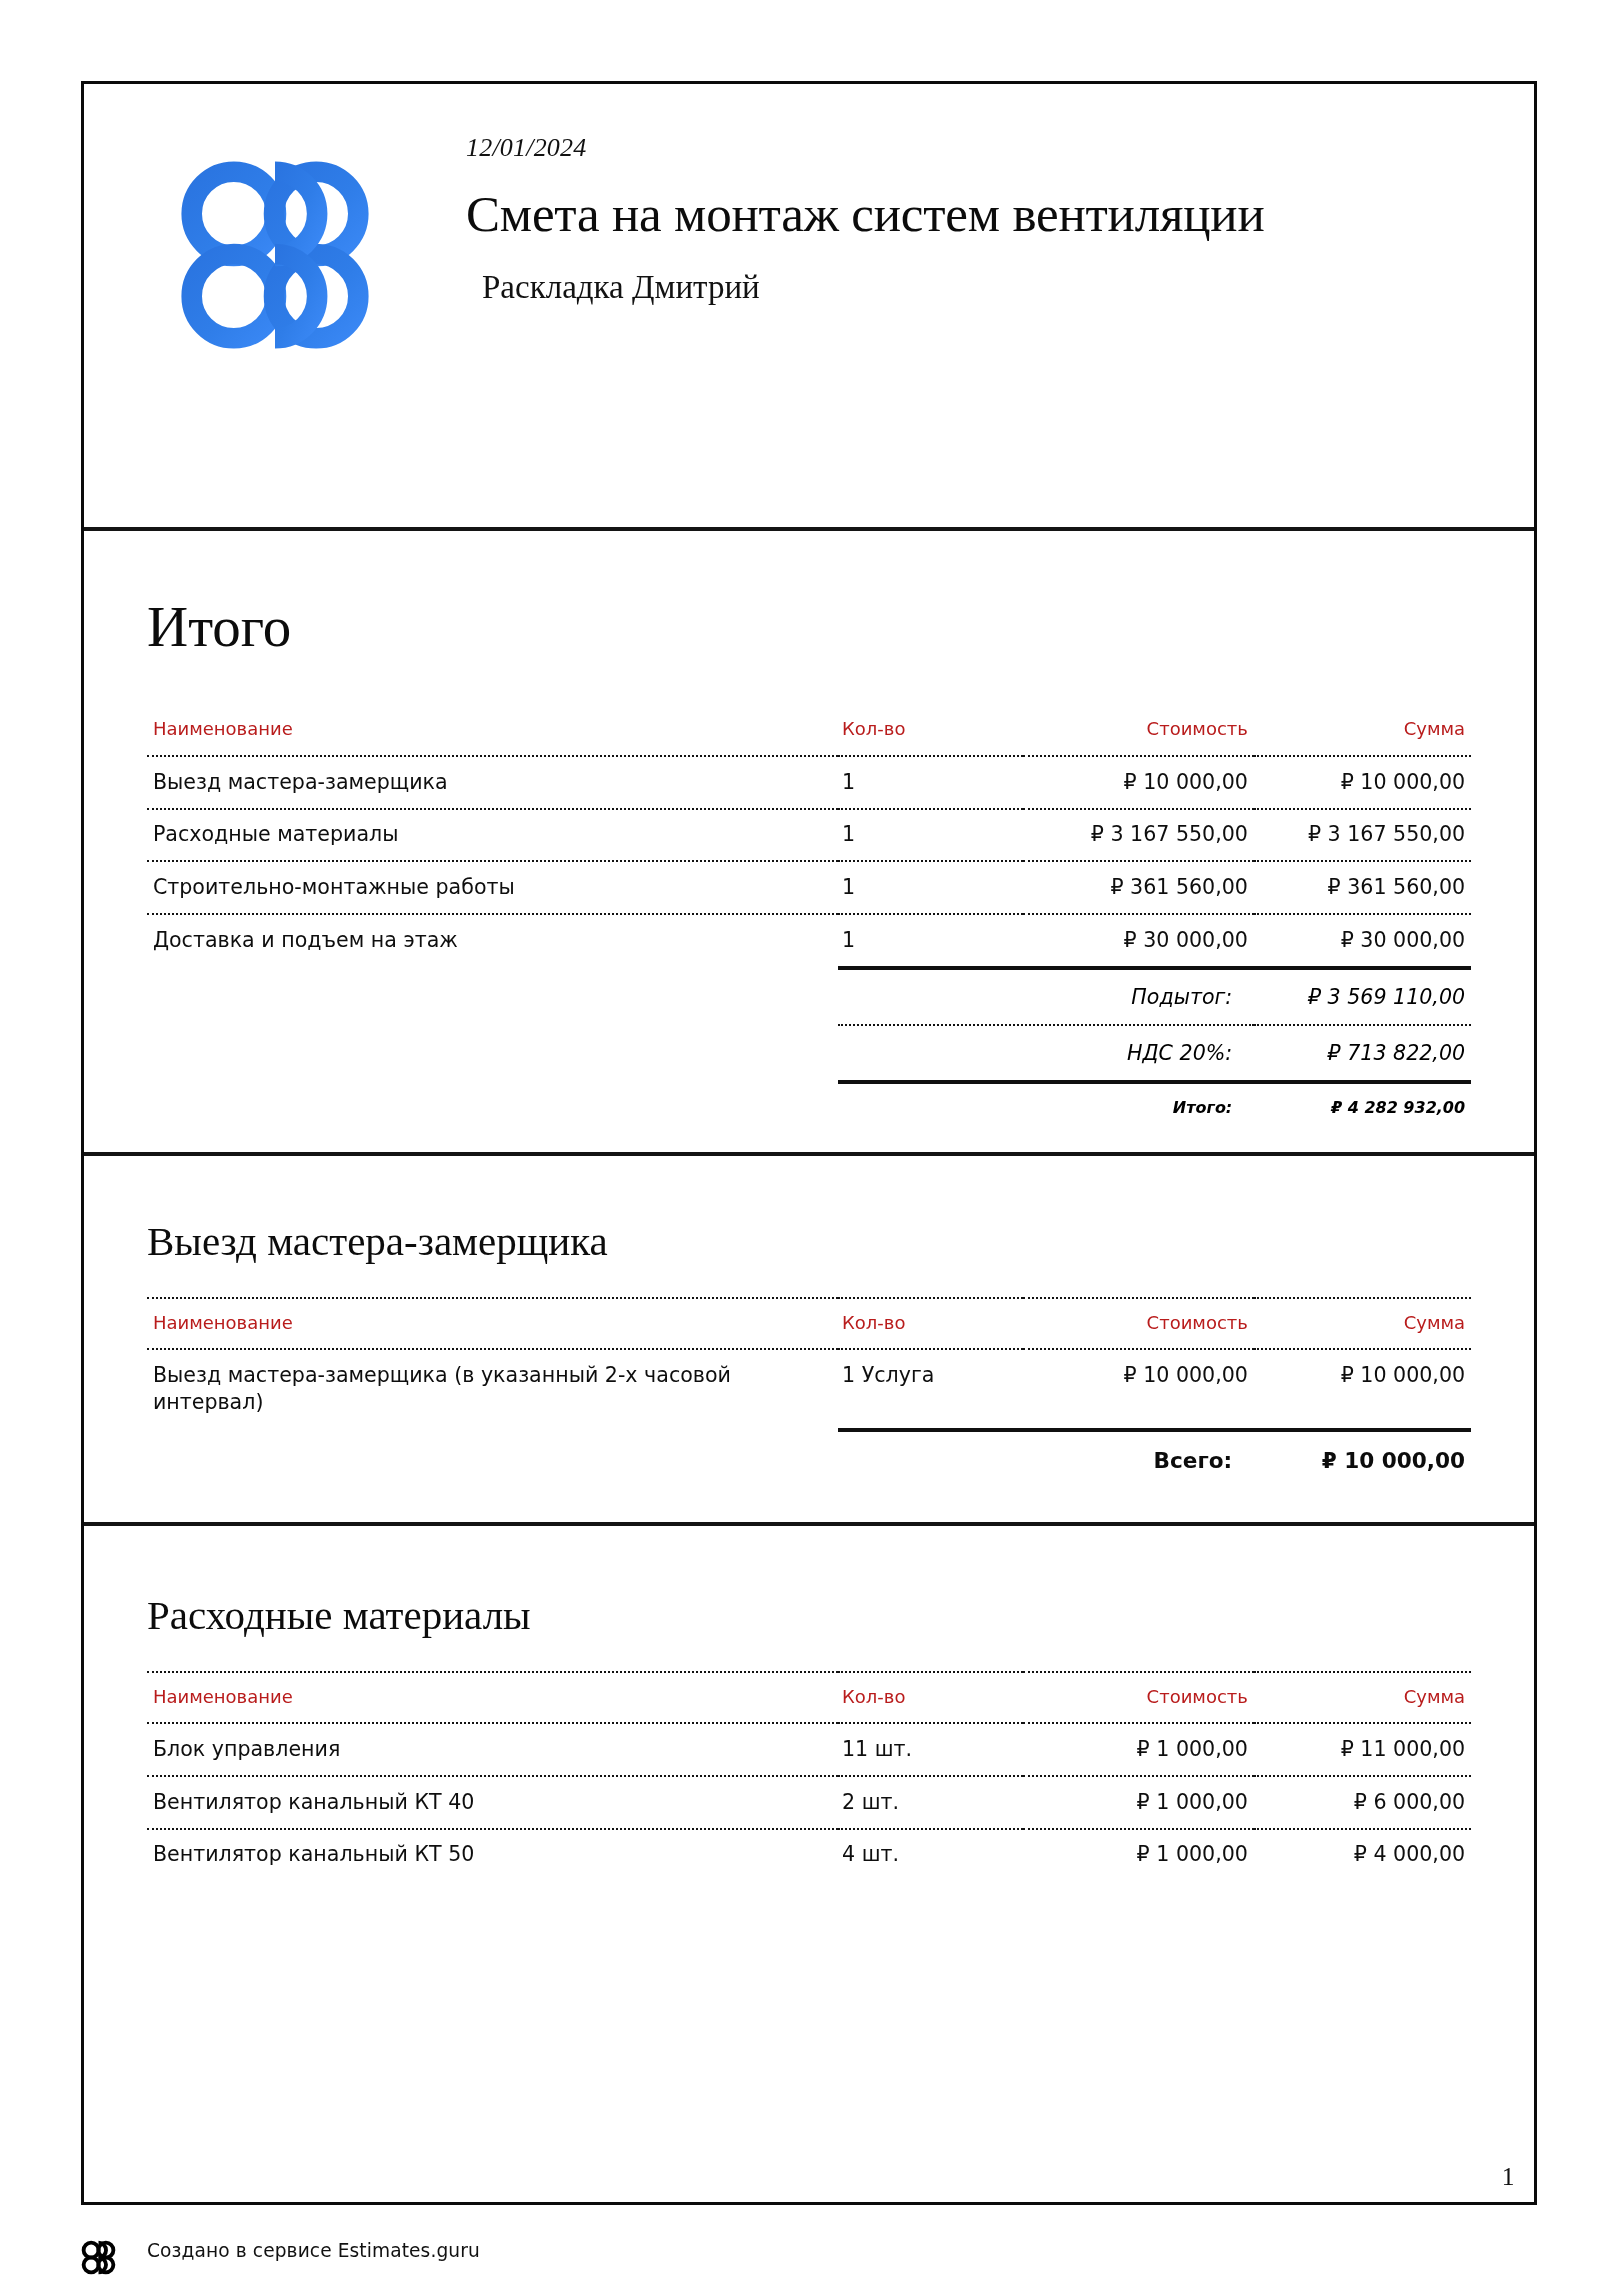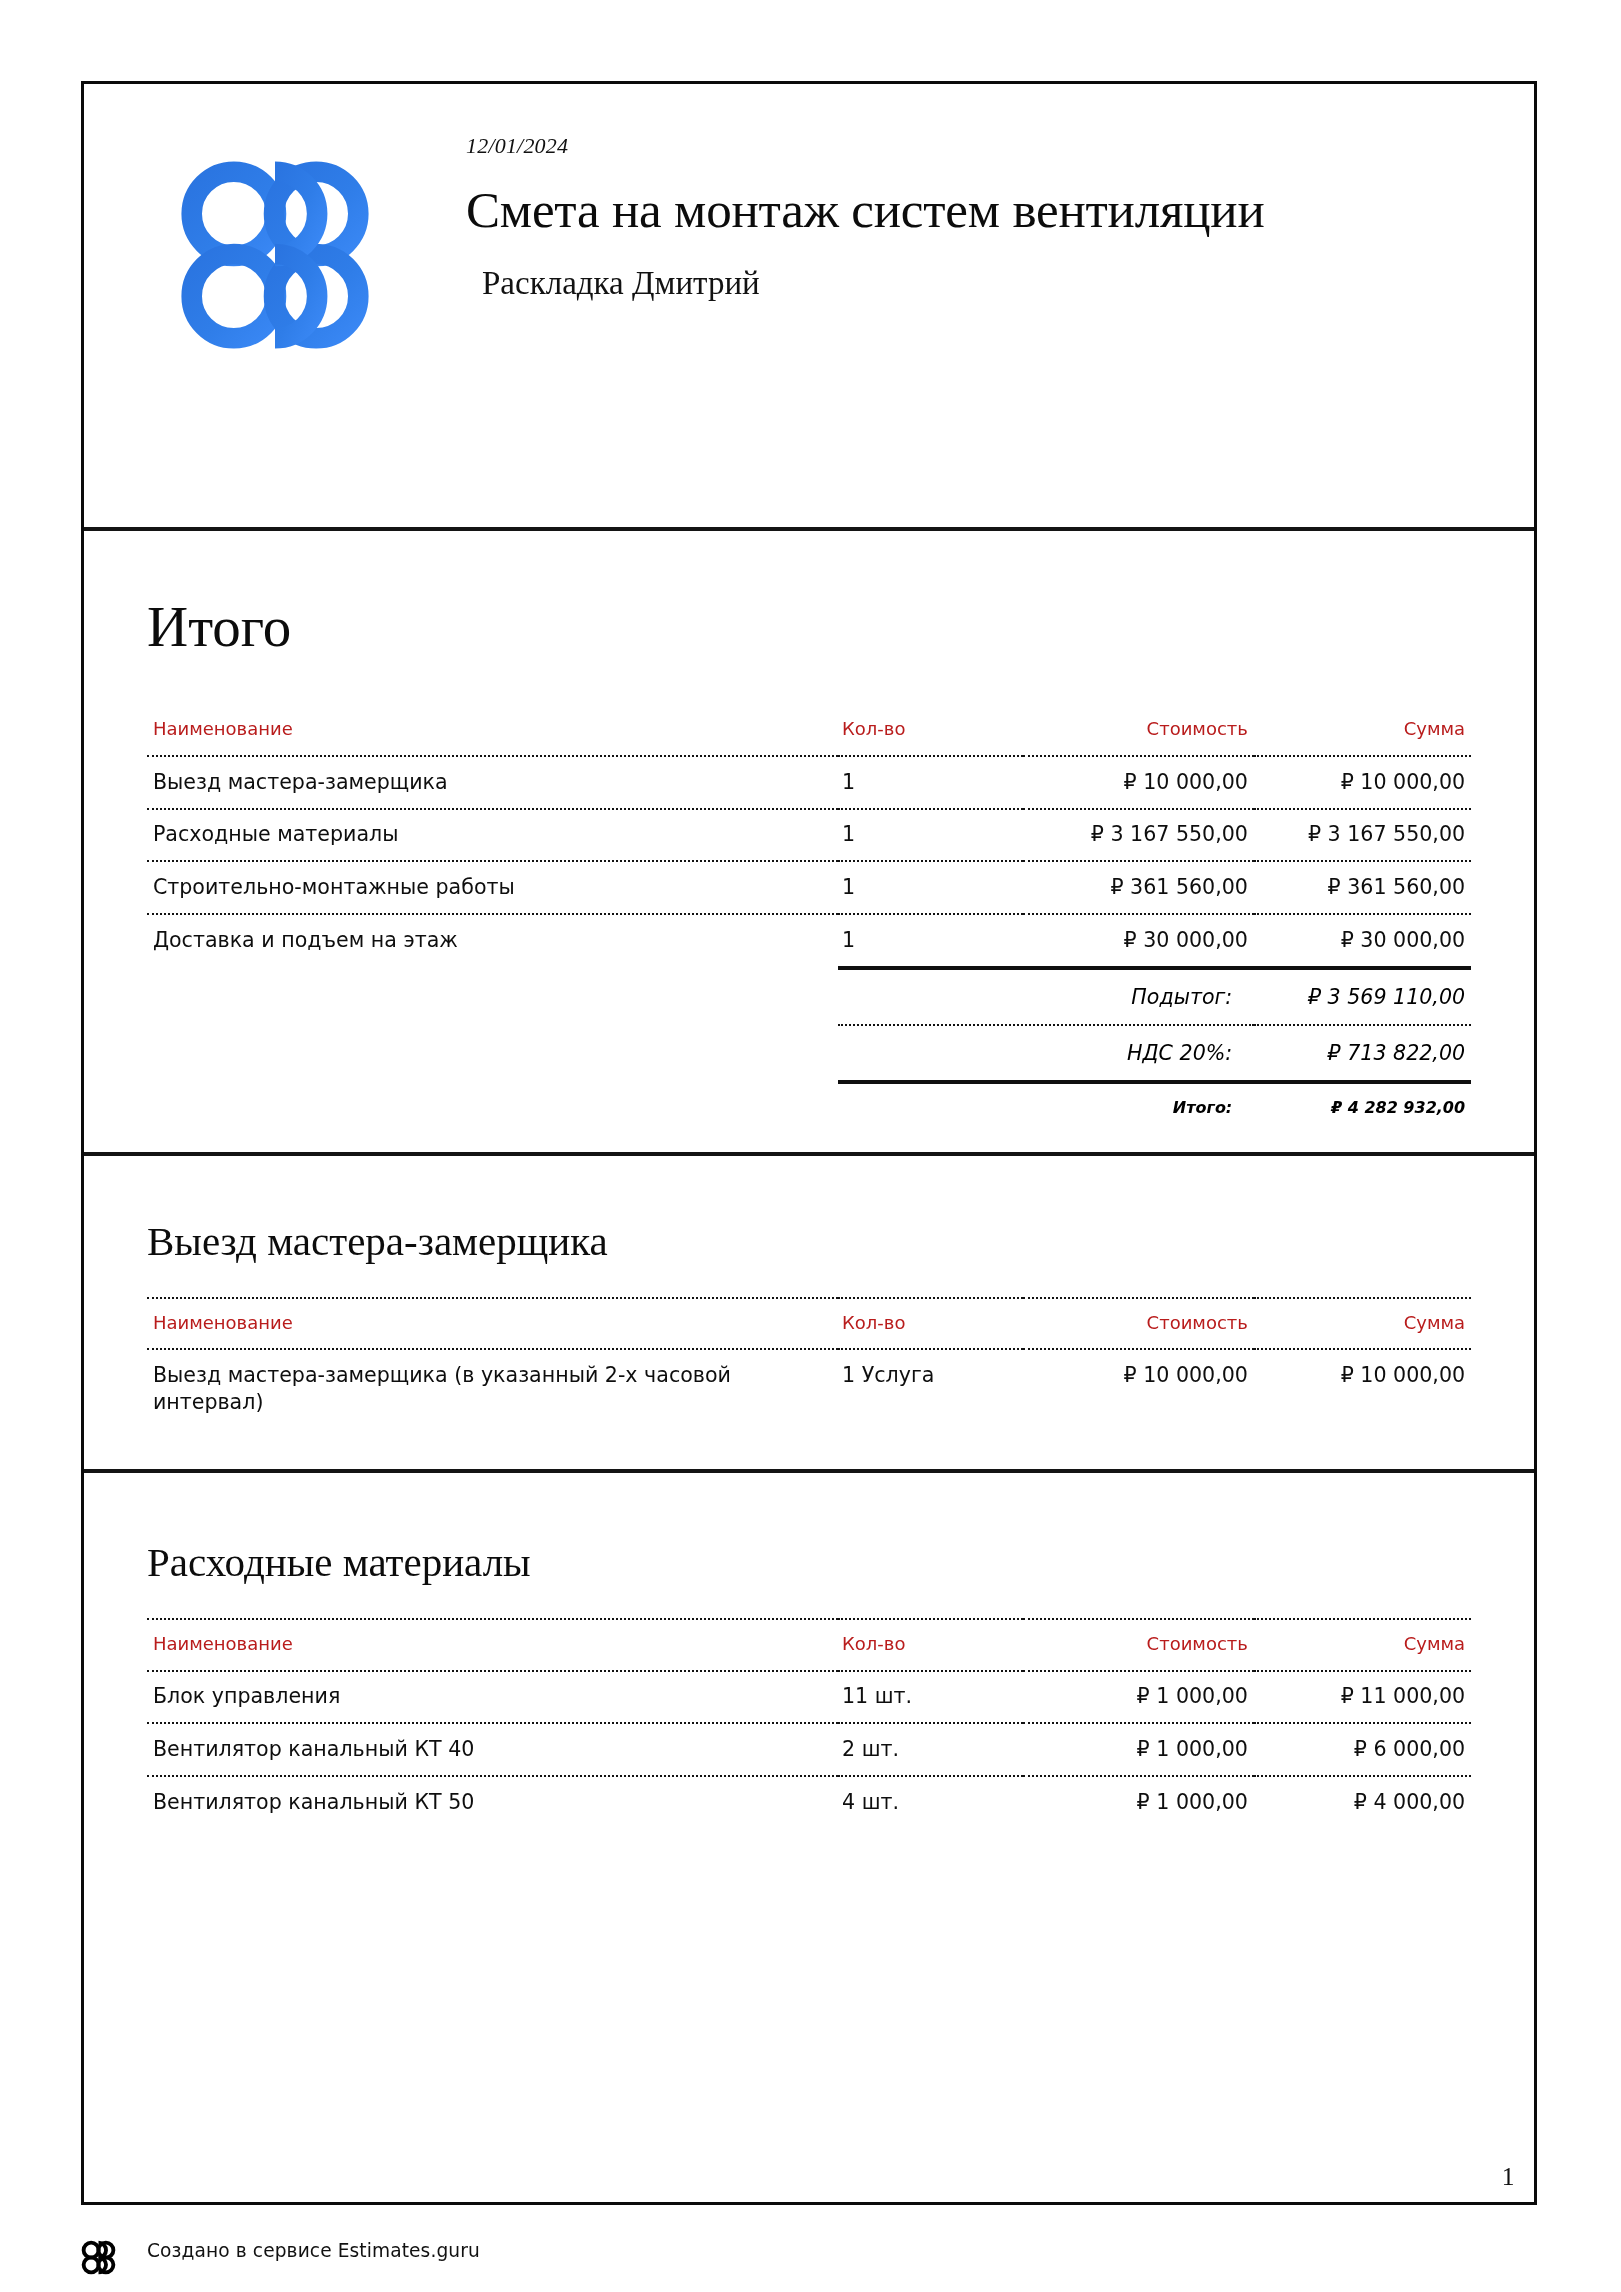--- a/index.html
+++ b/index.html
@@ -50,21 +50,21 @@
 
   .header-text {
     flex: 1;
     padding-top: 51px;
     padding-right: 59px;
     box-sizing: border-box;
   }
   .doc-date {
     font-family: "Liberation Serif", serif;
     font-style: italic;
-    font-size: 22px;
+    font-size: 26px;
     color: #111111;
     letter-spacing: 0.2px;
     margin-bottom: 23.5px;
     line-height: 1;
   }
   .doc-title {
     font-family: "Liberation Serif", serif;
     font-weight: 400;
     font-size: 51px;
     line-height: 1.14;
@@ -354,20 +354,34 @@
         <tbody>
           <tr class="dotted-top">
             <td class="name">Выезд мастера-замерщика (в указанный 2-х часовой интервал)</td>
             <td class="qty">1 Услуга</td>
             <td class="num">₽ 10 000,00</td>
             <td class="num">₽ 10 000,00</td>
           </tr>
         </tbody>
       </table>
 
+      <table class="subtotal">
+        <colgroup>
+          <col class="s-spacer">
+            <col class="s-label">
+            <col class="s-value">
+        </colgroup>
+        <tbody>
+          <tr>
+            <td class="spacer"></td>
+            <td class="lbl">Всего:</td>
+            <td class="val">₽ 10 000,00</td>
+          </tr>
+        </tbody>
+      </table>
     </div>
   </div>
 
   <div class="section last">
     <div class="section-inner" style="padding-top:67px;padding-bottom:0;">
       <h2 class="section-title">Расходные материалы</h2>
 
       <table class="grid">
         <colgroup>
           <col class="c-name">

